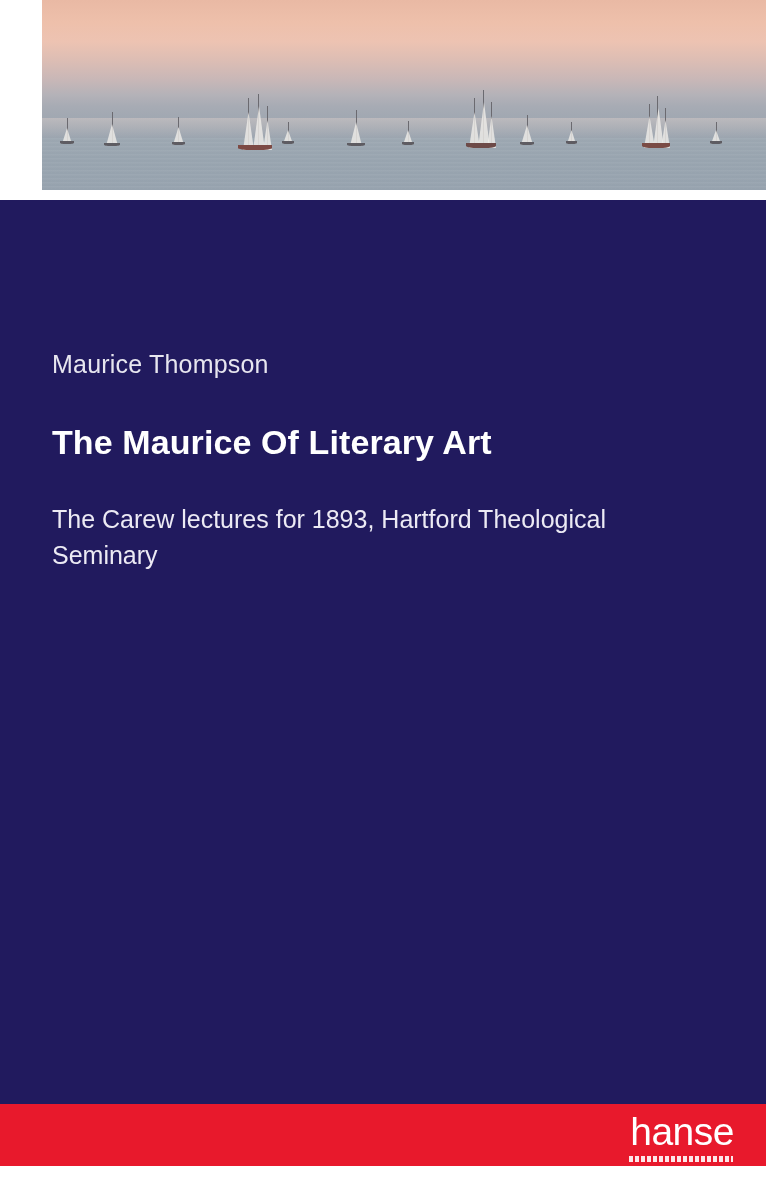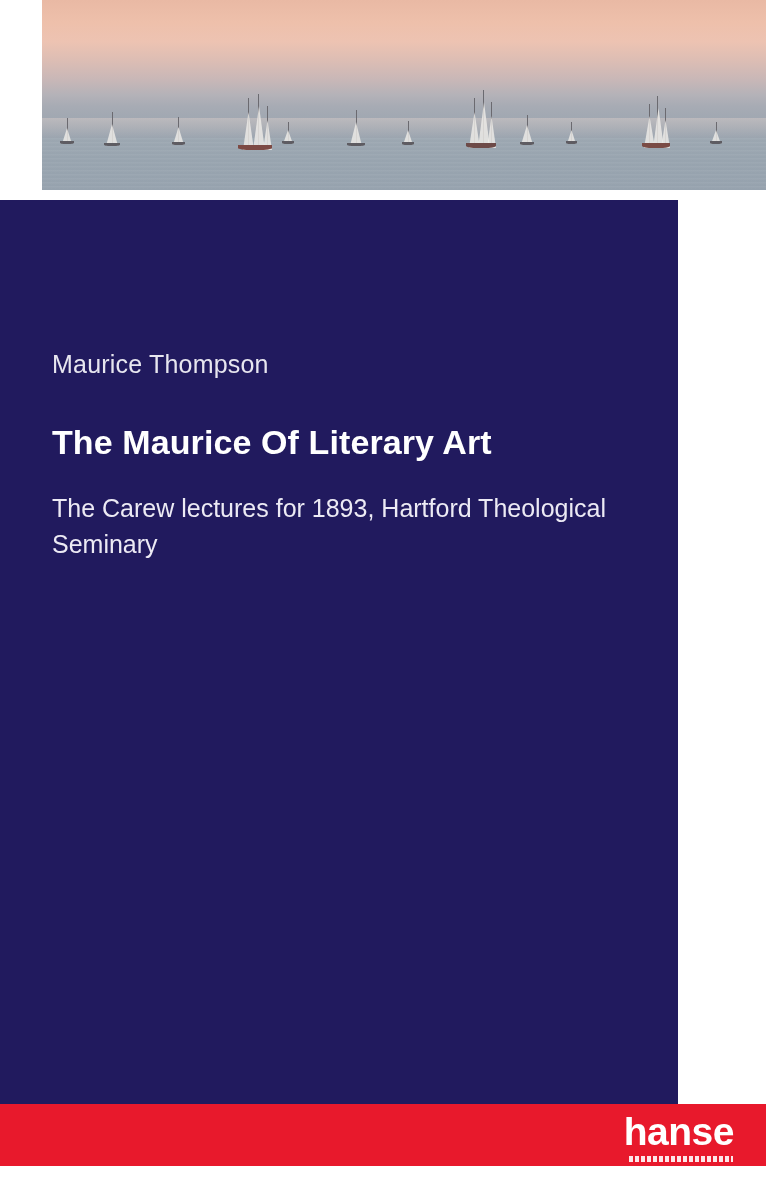--- a/index.html
+++ b/index.html
@@ -94,21 +94,21 @@
   .ship .sail {
     position: absolute;
     bottom: 0;
     background: rgba(238,235,232,0.82);
   }
   
   .cover-body {
     position: absolute;
     left: 0;
     top: 200px;
-    width: 678px;
+    width: 766px;
     height: 904px;
     background: #211a5e;
   }
   .author {
     position: absolute;
     left: 52px;
     top: 150px;
     color: #e7e6ef;
     font-size: 25px;
     font-weight: normal;
@@ -121,21 +121,21 @@
     width: 660px;
     color: #ffffff;
     font-size: 34px;
     font-weight: bold;
     line-height: 1.22;
     letter-spacing: .1px;
   }
   .subtitle {
     position: absolute;
     left: 52px;
-    top: 291px;
+    top: 302px;
     width: 600px;
     color: #eceaf4;
     font-size: 25px;
     font-weight: normal;
     line-height: 1.42;
   }
   
   .footer {
     position: absolute;
     left: 0;
@@ -143,21 +143,21 @@
     width: 766px;
     height: 62px;
     background: #e8192c;
   }
   .footer .logo {
     position: absolute;
     right: 32px;
     top: 6px;
     color: #ffffff;
     font-size: 39px;
-    font-weight: bold;
+    font-weight: normal;
     letter-spacing: -.5px;
   }
   .footer .logo-underline {
     position: absolute;
     right: 33px;
     top: 52px;
     width: 104px;
     height: 6px;
     background: repeating-linear-gradient(to right,
        #ffffff 0px, #ffffff 4px,

